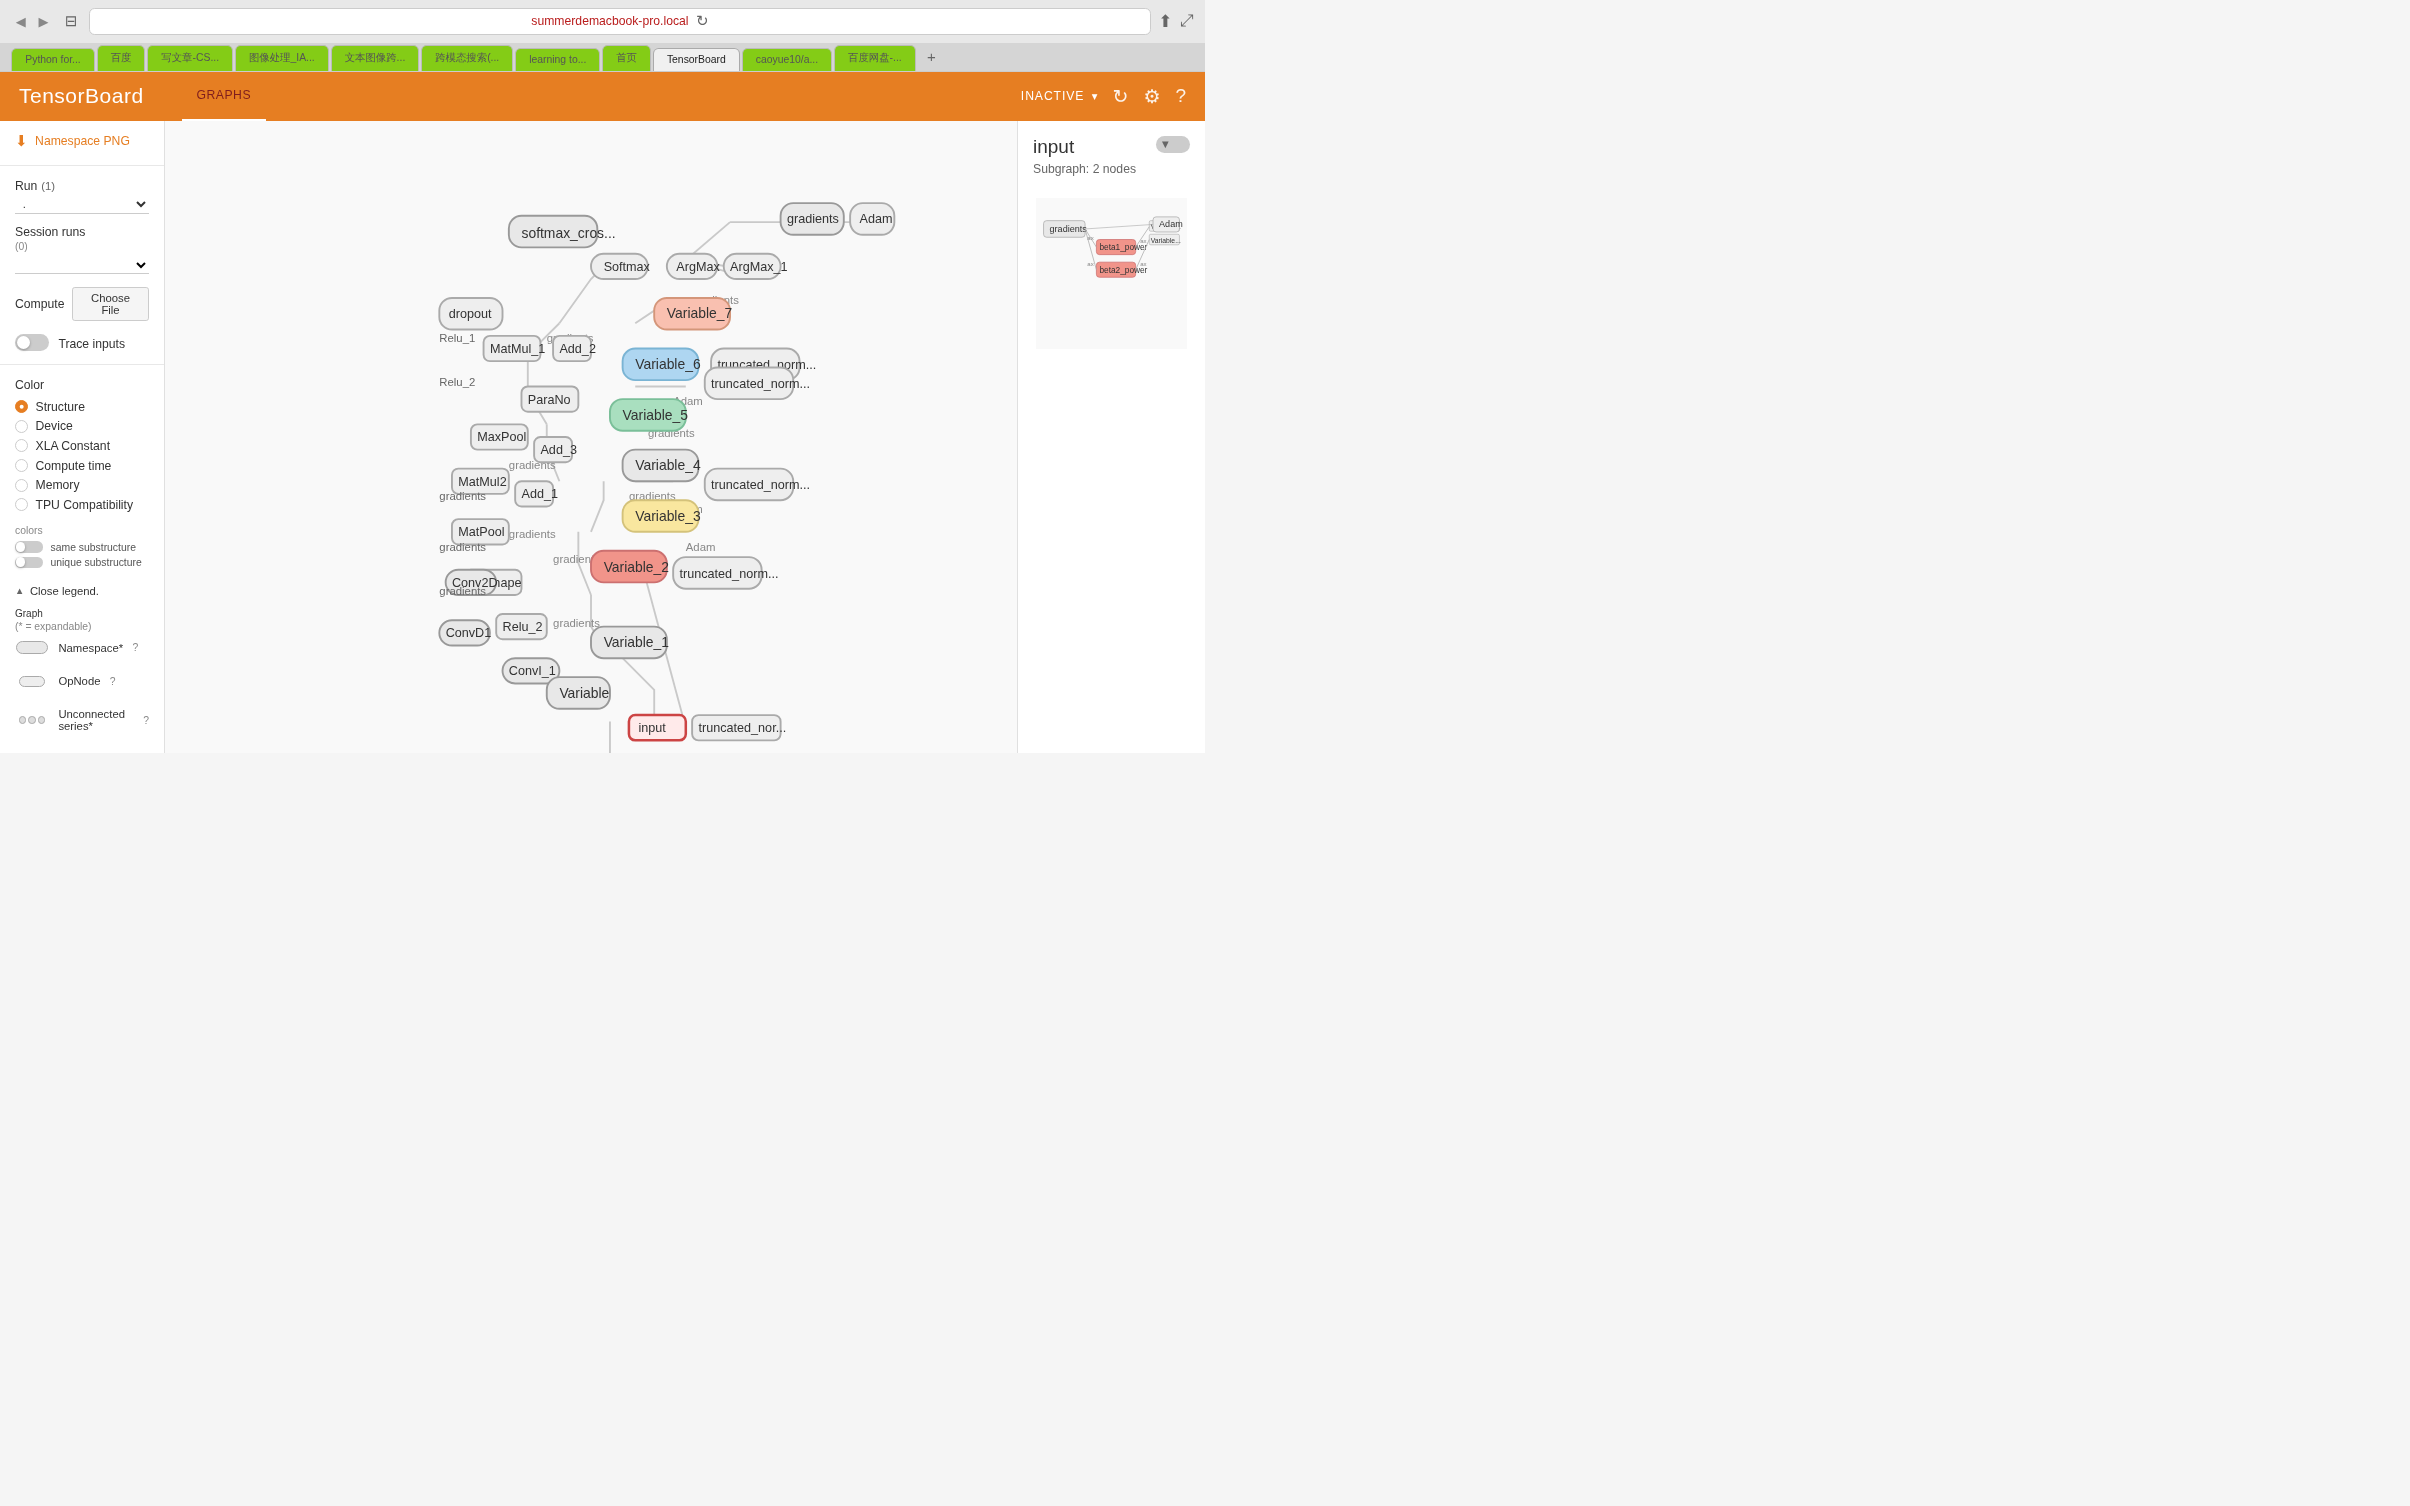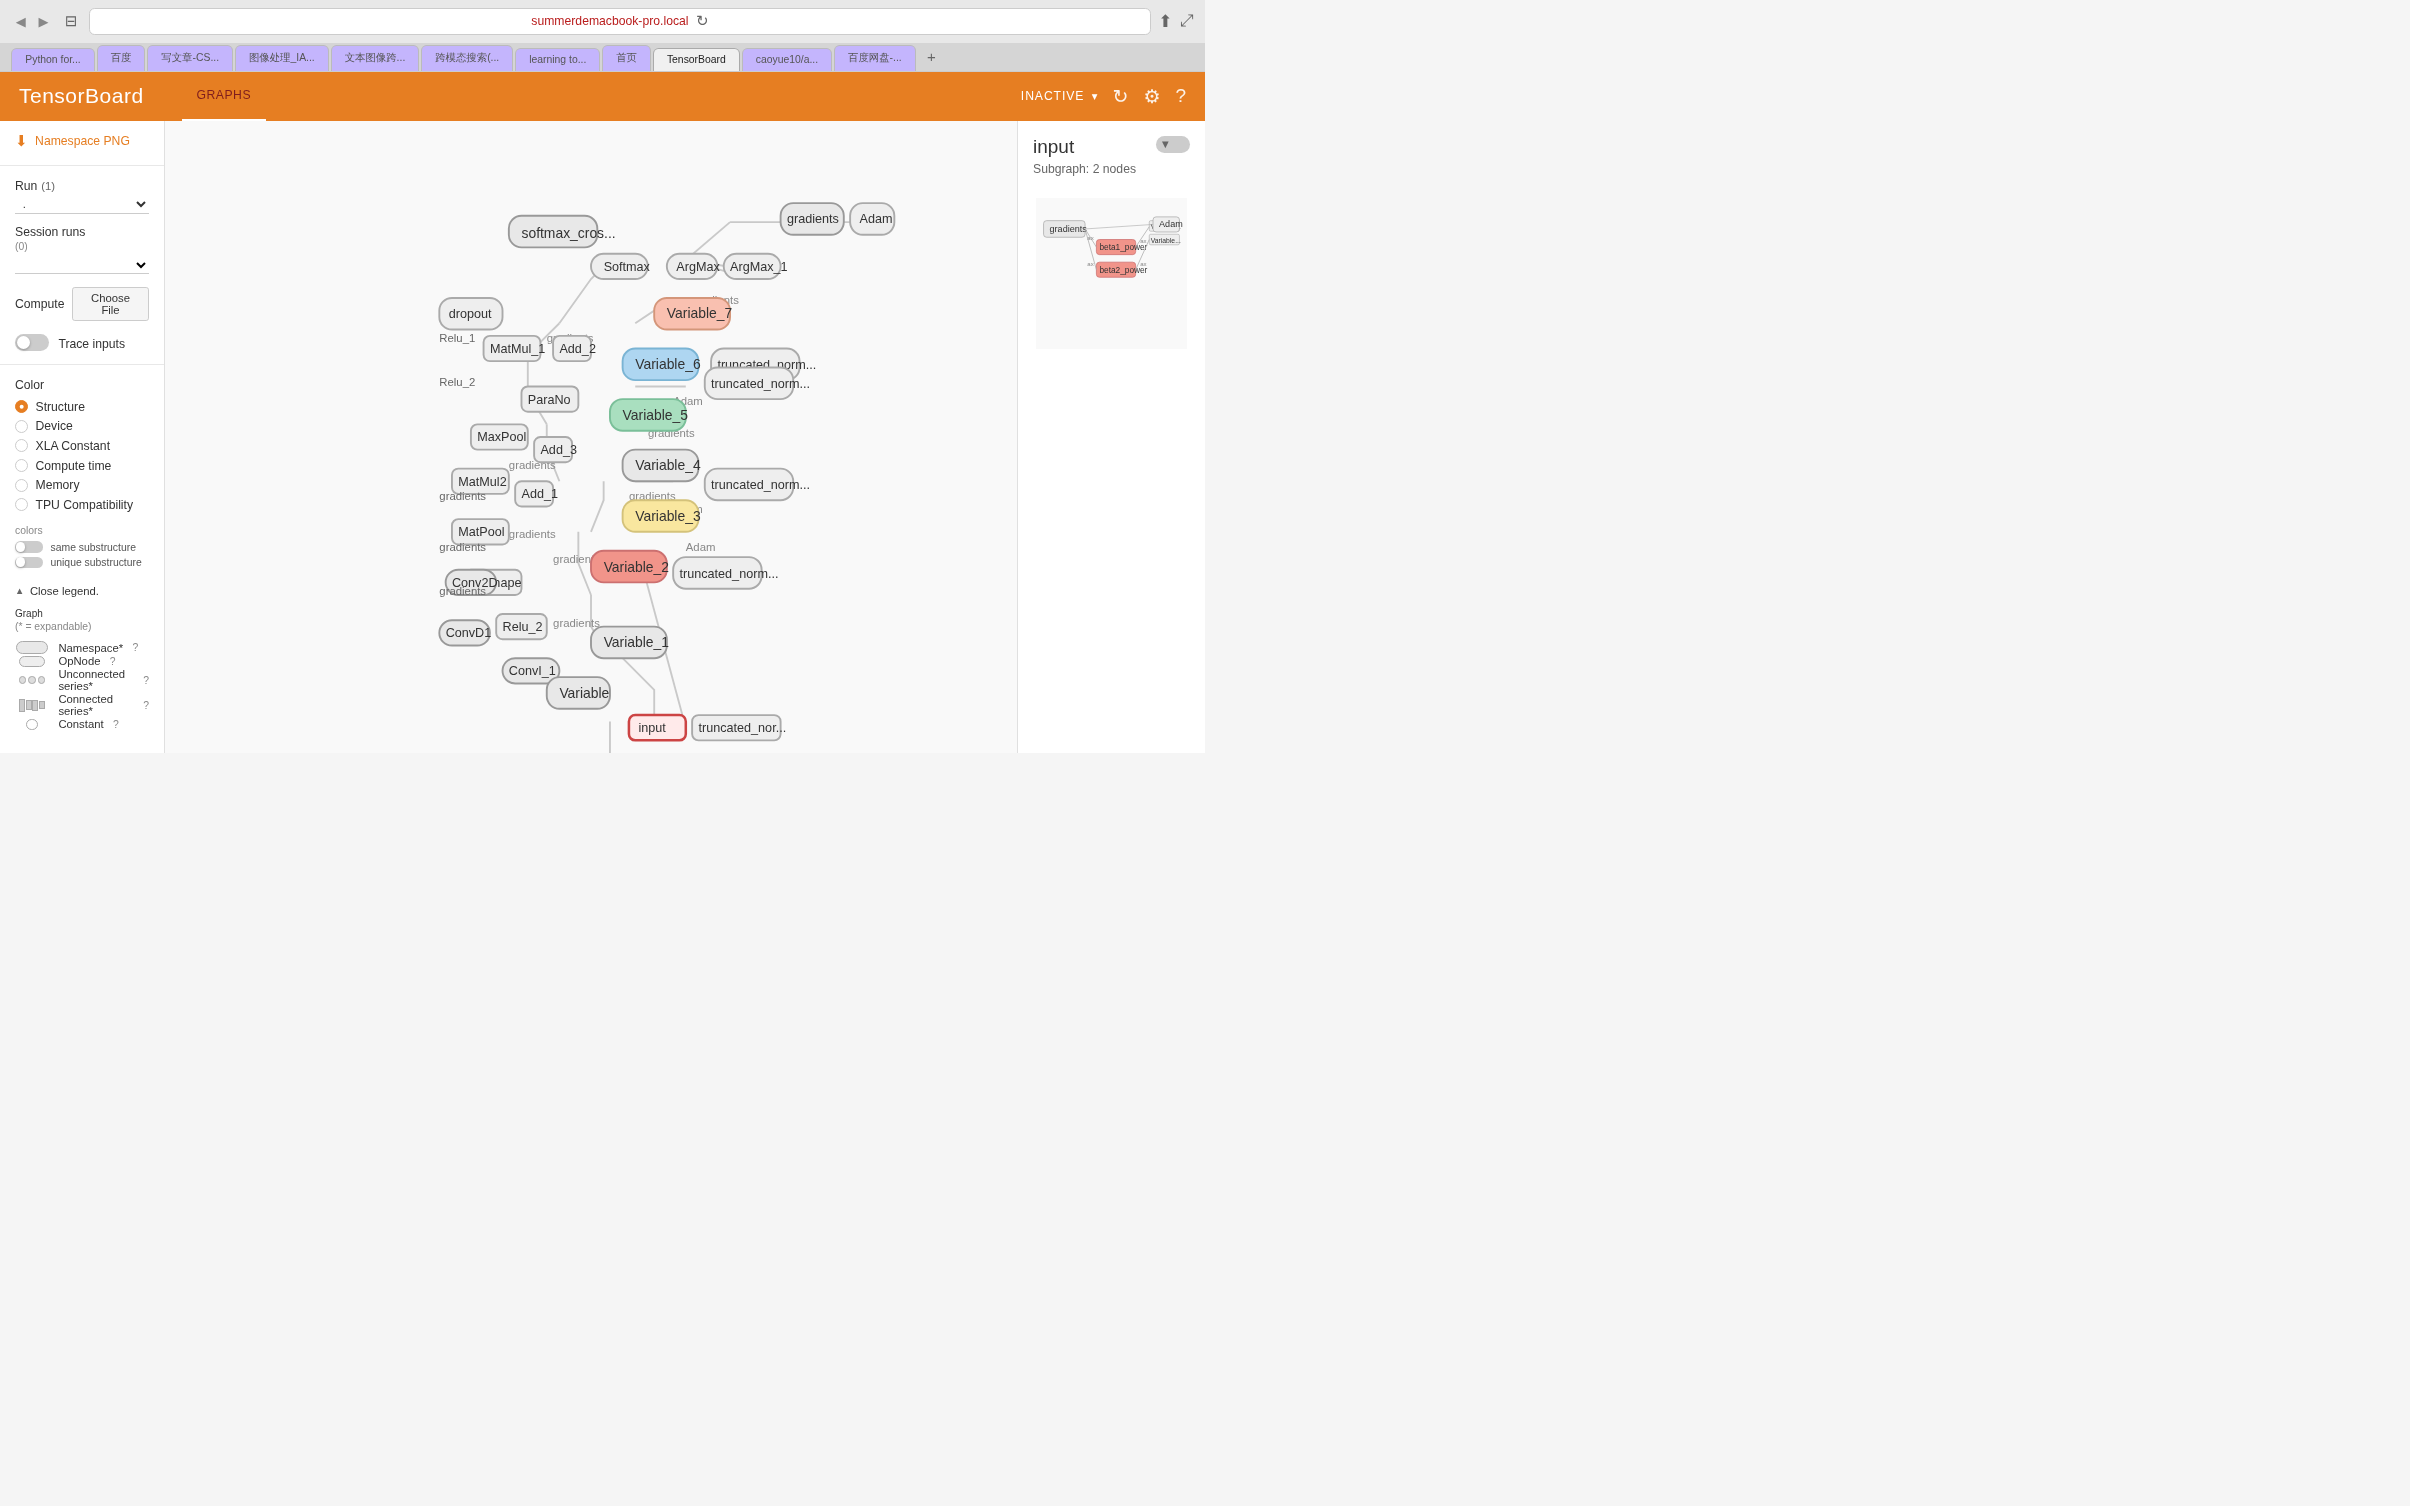--- a/index.html
+++ b/index.html
@@ -13,21 +13,21 @@
     .nav-btn:disabled { color: #ccc; }
     .sidebar-btn { width: 21px; height: 21px; background: none; border: none; cursor: pointer; color: #666; font-size: 15px; display: flex; align-items: center; justify-content: center; }
     .url-bar { flex: 1; background: white; border: 0.9px solid #ccc; border-radius: 5.6px; padding: 3.8px 11.3px; font-size: 12.2px; color: #333; display: flex; align-items: center; justify-content: center; position: relative; }
     .url-text { color: #b91c1c; font-size: 12.2px; }
     .reload-btn { background: none; border: none; cursor: pointer; color: #666; font-size: 15px; margin-left: 7.5px; }
     .browser-actions { display: flex; gap: 7.5px; align-items: center; }
     .browser-action-btn { background: none; border: none; cursor: pointer; color: #666; font-size: 17px; }
     
     
     .browser-tabs { display: flex; align-items: flex-end; padding: 0 11.3px; gap: 1.9px; background: #d5d5d5; overflow: hidden; }
-    .browser-tab { padding: 5.6px 13px; font-size: 10.4px; color: #555; background: #c4b5fd; border-radius: 5.6px 5.6px 0 0; cursor: pointer; white-space: nowrap; max-width: 113px; overflow: hidden; text-overflow: ellipsis; border: 0.9px solid #bbb; border-bottom: none; }
+    .browser-tab { padding: 5.6px 13px; font-size: 10.4px; color: #555; background: #84cc16; border-radius: 5.6px 5.6px 0 0; cursor: pointer; white-space: nowrap; max-width: 113px; overflow: hidden; text-overflow: ellipsis; border: 0.9px solid #bbb; border-bottom: none; }
     .browser-tab.active { background: #f0f0f0; color: #222; font-weight: 500; border-color: #aaa; }
     .tab-new-btn { padding: 5.6px 9.4px; font-size: 15px; color: #666; background: none; border: none; cursor: pointer; }
 
     
     .app { display: flex; flex-direction: column; height: calc(753px - 72px); }
     
     
     .tb-header { background: #E67E22; display: flex; align-items: center; padding: 0 19px; height: 49px; flex-shrink: 0; }
     .tb-logo { color: white; font-size: 21px; font-weight: 300; letter-spacing: 0.5px; margin-right: 38px; }
     .tb-nav { display: flex; gap: 0; }
@@ -80,21 +80,21 @@
     .colors-title { font-size: 10.4px; color: #888; margin-bottom: 5.6px; }
     .color-swatch-row { display: flex; align-items: center; gap: 7.5px; margin-bottom: 3.8px; }
     .color-swatch-label { font-size: 10.4px; color: #555; }
     
     .legend-toggle { display: flex; align-items: center; gap: 5.6px; padding: 5.6px 15px; cursor: pointer; font-size: 11.3px; color: #333; }
     .legend-arrow { font-size: 9.4px; color: #666; }
     
     .graph-section { padding: 5.6px 15px; }
     .graph-title { font-size: 10px; color: #333; font-weight: 500; margin-bottom: 1.9px; }
     .graph-subtitle { font-size: 10.4px; color: #888; margin-bottom: 9.4px; }
-    .graph-items { display: flex; flex-direction: column; gap: 1px; }
+    .graph-items { display: flex; flex-direction: column; gap: 21px; }
     .graph-item { display: flex; align-items: center; gap: 9.4px; }
     .graph-item-icon { width: 34px; flex-shrink: 0; display: flex; align-items: center; justify-content: center; }
     .graph-item-label { font-size: 11.3px; color: #333; }
     .help-icon { color: #888; font-size: 10.4px; cursor: pointer; }
     
     
     .ns-icon { width: 32px; height: 13px; background: #e8e8e8; border-radius: 6.6px; border: 0.9px solid #aaa; }
     
     .opnode-icon { width: 26px; height: 11.3px; background: #eee; border-radius: 5.6px; border: 0.9px solid #aaa; }
     

